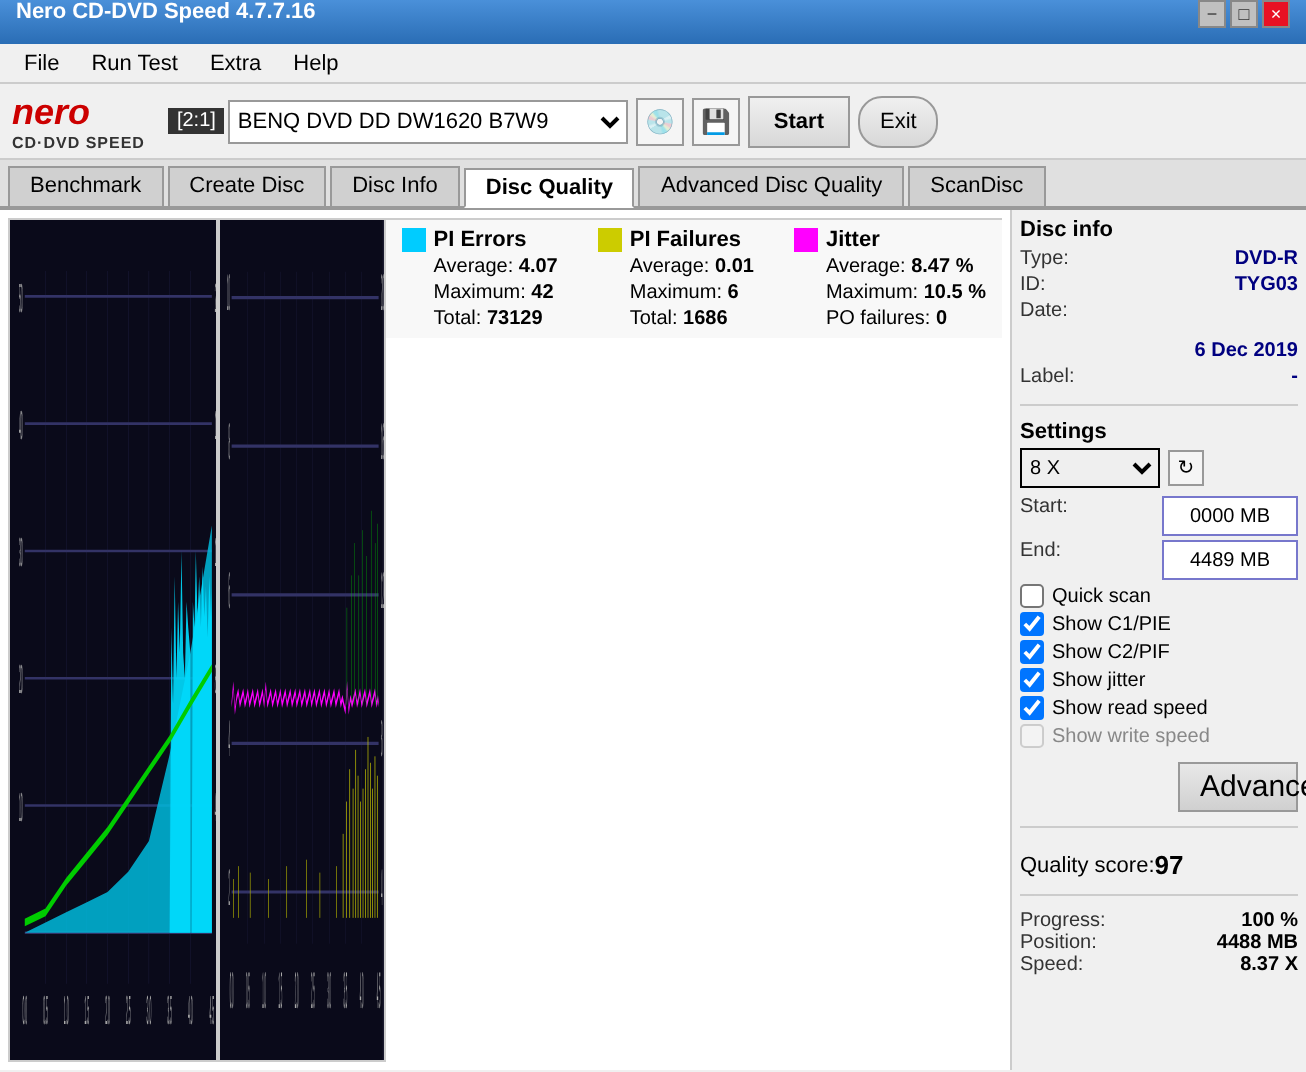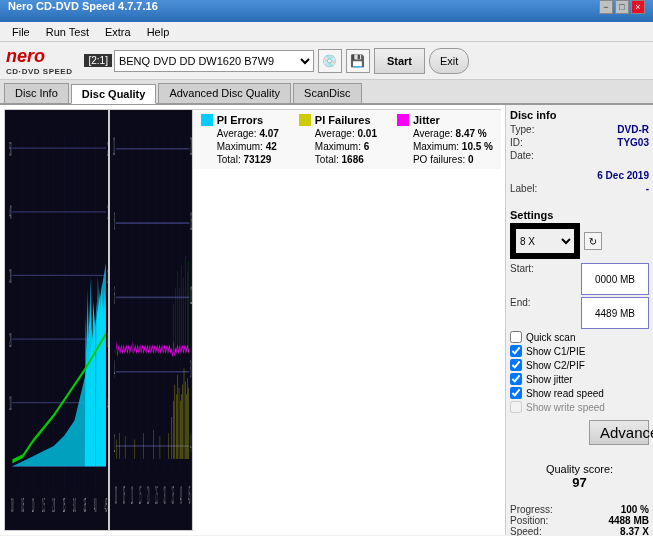--- a/index.html
+++ b/index.html
@@ -252,27 +252,27 @@
       margin: 3px 0;
     }
     .settings-row {
       display: flex;
       align-items: center;
       gap: 4px;
       margin-bottom: 3px;
     }
     .speed-select {
       width: 70px;
-      height: 36px;
+      height: 20px;
       font-size: 10px;
-      border: 6px solid #000000;
+      border: 1px solid #000000;
     }
     .input-field {
       width: 68px;
-      height: 32px;
+      height: 20px;
       font-size: 10px;
       border: 1px solid #7777cc;
       text-align: center;
       background: white;
     }
     .checkbox-row {
       display: flex;
       align-items: center;
       gap: 4px;
       padding: 1px 0;
@@ -289,21 +289,20 @@
       cursor: pointer;
       margin-top: 2px;
       align-self: flex-end;
       width: 60px;
     }
     .quality-score-row {
       display: flex;
       justify-content: flex-start;
       align-items: center;
       margin-top: 4px;
-      flex-direction: column;
     }
     .quality-score-label {
       font-size: 11px;
     }
     .quality-score-val {
       font-size: 13px;
       font-weight: bold;
       color: #000;
     }
     .progress-row {
@@ -349,20 +348,22 @@
       <option>BENQ DVD DD DW1620 B7W9</option>
     </select>
   </div>
   <div class="icon-btn">💿</div>
   <div class="icon-btn">💾</div>
   <button class="toolbar-btn start-btn">Start</button>
   <button class="toolbar-btn exit-btn">Exit</button>
 </div>
 
 <div class="tabs">
+  <div class="tab">Benchmark</div>
+  <div class="tab">Create Disc</div>
   <div class="tab">Disc Info</div>
   <div class="tab active">Disc Quality</div>
   <div class="tab">Advanced Disc Quality</div>
   <div class="tab">ScanDisc</div>
 </div>
 
 <div class="main-content">
 
   <div class="charts-area">
 

